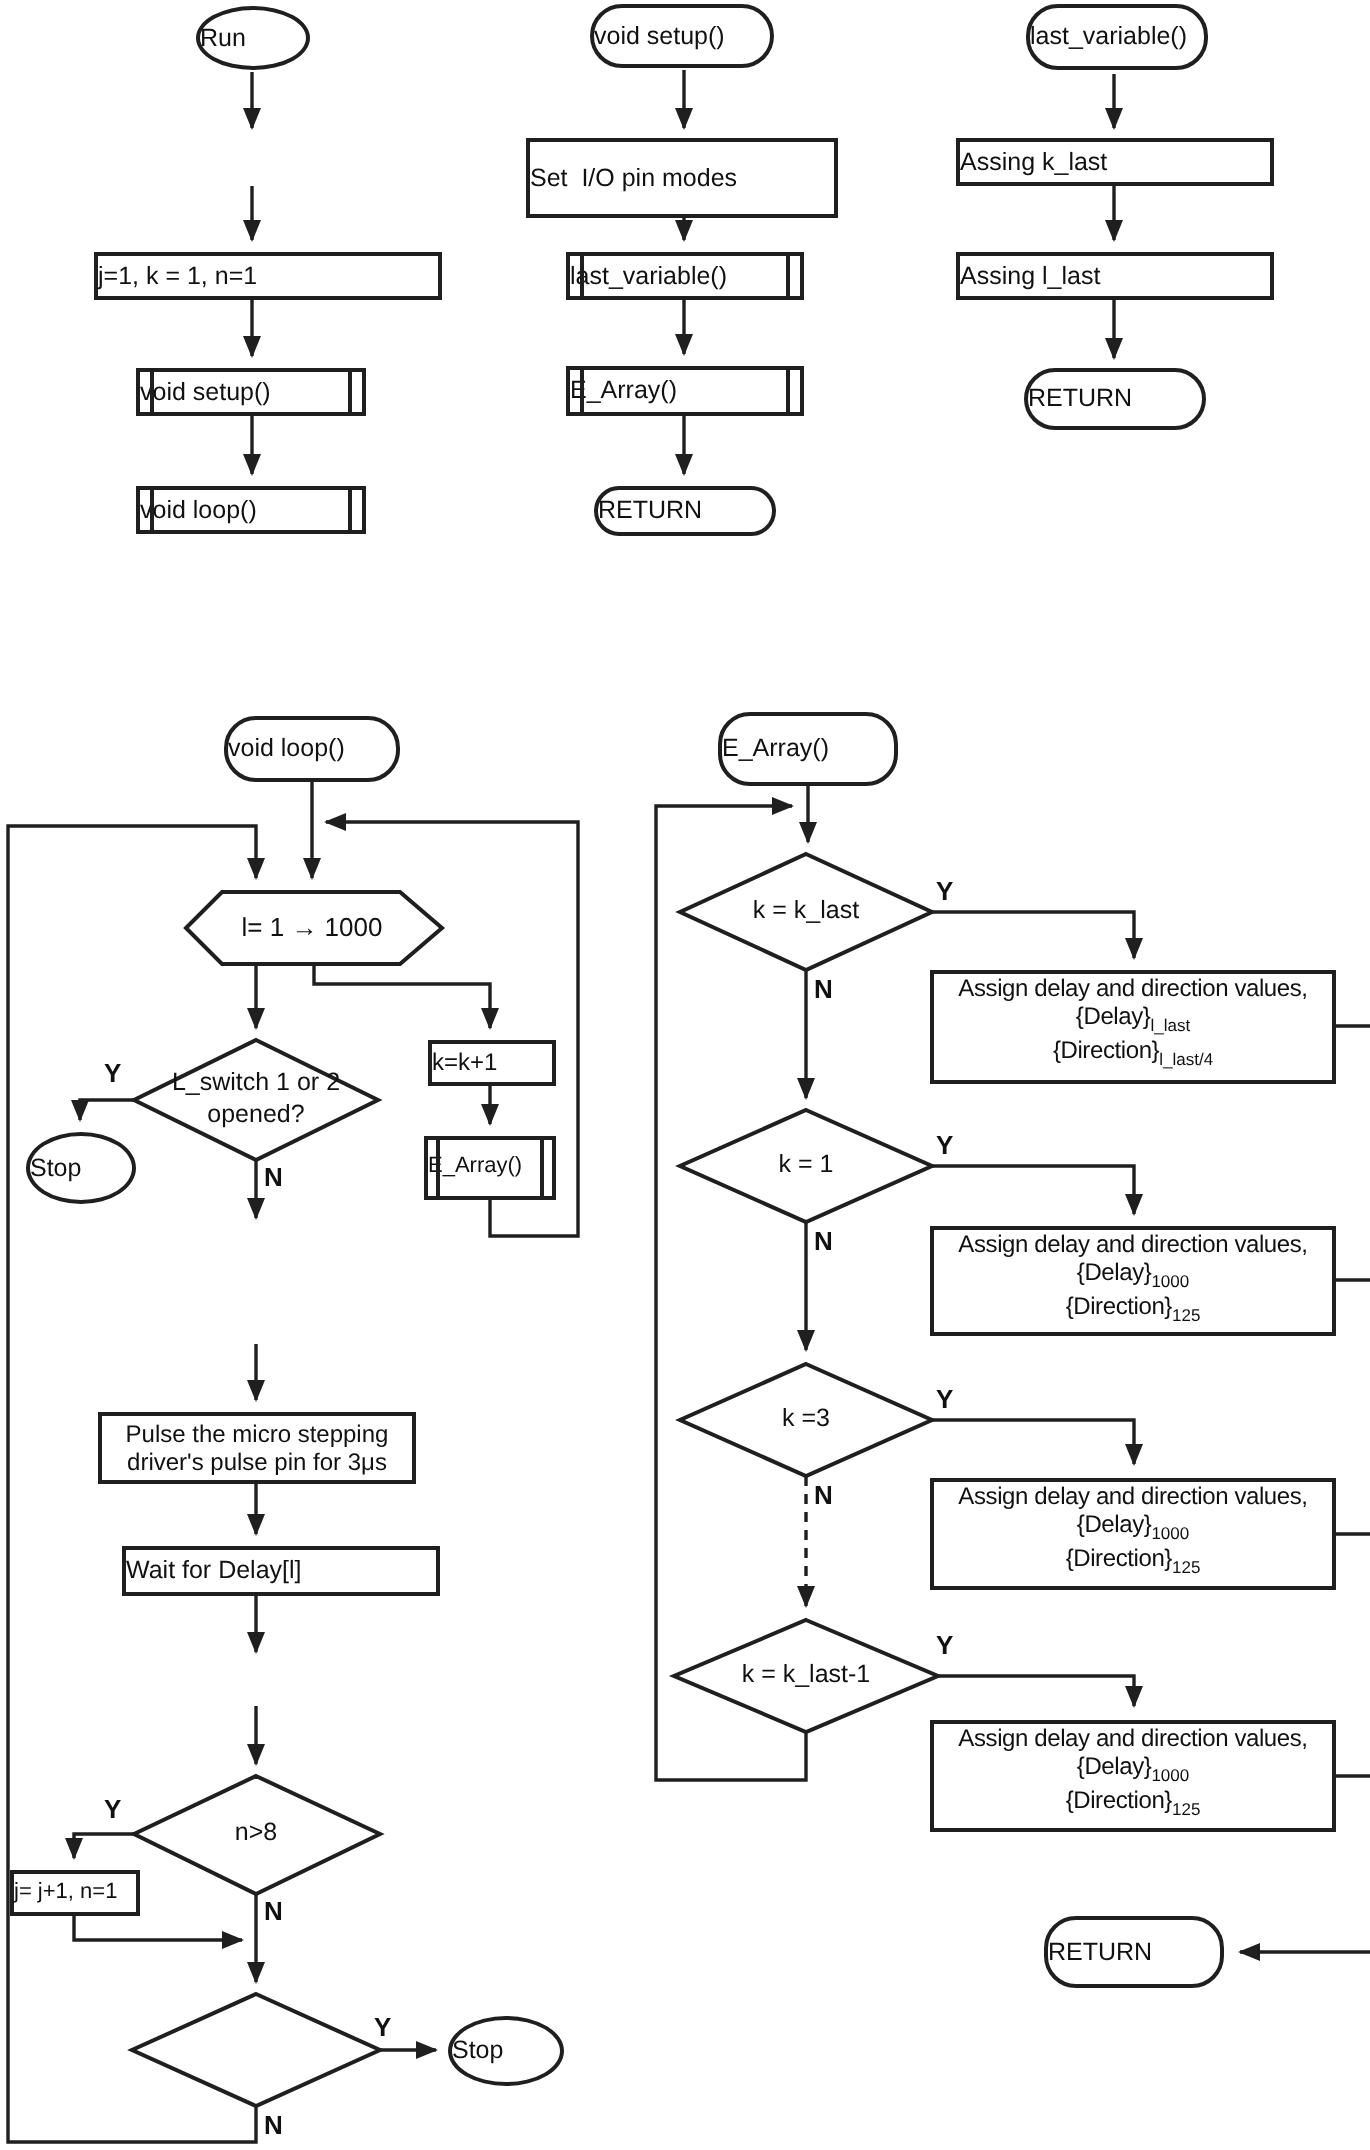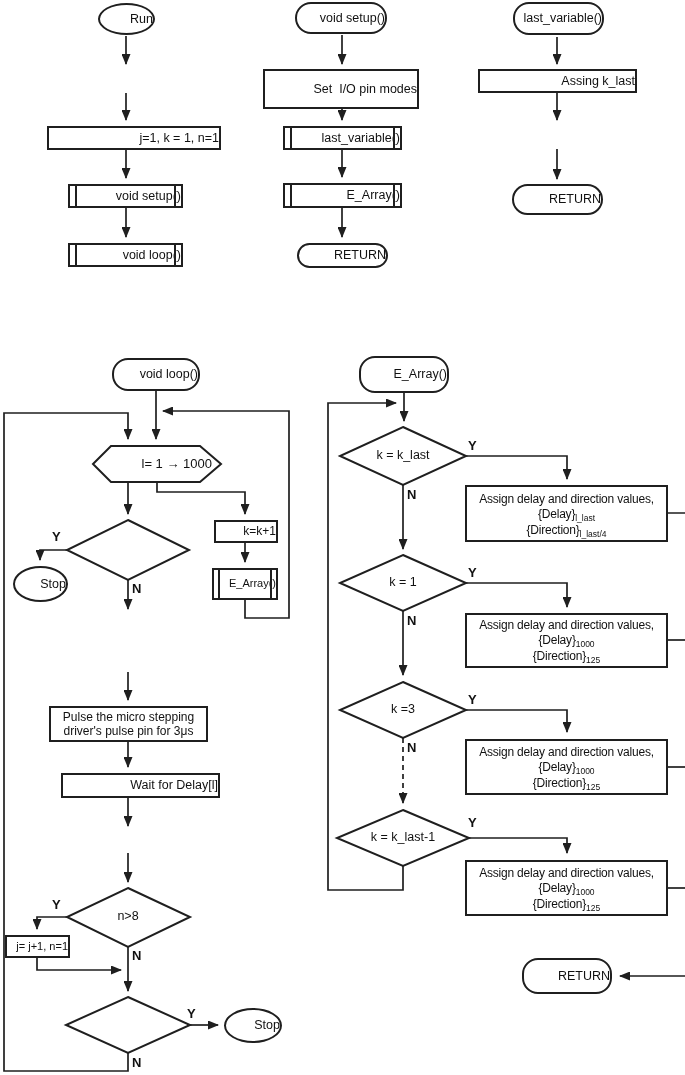--- a/index.html
+++ b/index.html
@@ -3,31 +3,31 @@
 <meta charset="utf-8">
 <style>
   html,body{margin:0;padding:0;background:#ffffff;}
   #page{position:relative;width:685px;height:1075px;background:#ffffff;overflow:hidden;
         font-family:"Liberation Sans",sans-serif;color:#111;}
   svg.wires{position:absolute;left:0;top:0;z-index:0;}
   .c{fill:none;stroke:#1f1f1f;stroke-width:1.7px;}
   .poly{fill:#ffffff;stroke:#1f1f1f;stroke-width:2px;}
   .dash{stroke-dasharray:5,4;}
   .shape{position:absolute;box-sizing:border-box;background:#fff;border:2px solid #1f1f1f;
-         display:flex;align-items:center;justify-content:flex-end;text-align:center;
+         display:flex;align-items:center;justify-content:flex-start;text-align:center;
          z-index:2;font-size:12.5px;line-height:1.2;}
   .term{border-radius:16px;}
   .ellipse{border-radius:50%;}
   .predef .bars{position:absolute;left:5px;right:5px;top:0;bottom:0;
                 border-left:2px solid #1f1f1f;border-right:2px solid #1f1f1f;pointer-events:none;}
   .predef-sm .bars{left:4px;right:4px;}
   .predef,.predef-sm{position:absolute;}
   .dlabel{position:absolute;display:flex;align-items:center;justify-content:center;
           text-align:center;z-index:2;font-size:12.5px;line-height:1.25;}
-  .hexlabel{font-size:13px;justify-content:flex-end;}
+  .hexlabel{font-size:13px;}
   .lbl{white-space:pre-wrap;}
   .yn{position:absolute;z-index:2;font-weight:600;font-size:13px;color:#111;}
   .fs12{font-size:12px;}
   .fs11{font-size:11px;}
   .assign{font-size:12px;letter-spacing:-0.2px;flex-direction:column;line-height:1.2;}
   .assign sub{font-size:8.5px;letter-spacing:0;}
 </style>
 </head>
 <body>
 
@@ -127,29 +127,35 @@
   <div class="shape term" style="left:297px;top:243px;width:91px;height:25px">
     <span class="lbl">RETURN</span>
   </div>
 
   <div class="shape term" style="left:513px;top:2px;width:91px;height:33px">
     <span class="lbl">last_variable()</span>
   </div>
   <div class="shape" style="left:478px;top:69px;width:159px;height:24px">
     <span class="lbl">Assing k_last</span>
   </div>
+  <div class="shape" style="left:478px;top:126px;width:159px;height:24px">
+    <span class="lbl">Assing l_last</span>
+  </div>
   <div class="shape term" style="left:512px;top:184px;width:91px;height:31px">
     <span class="lbl">RETURN</span>
   </div>
 
   <div class="shape term" style="left:112px;top:358px;width:88px;height:33px">
     <span class="lbl">void loop()</span>
   </div>
   <div class="dlabel hexlabel" style="left:100px;top:452px;width:112px;height:24px">
     <span class="lbl">l= 1 → 1000</span>
+  </div>
+  <div class="dlabel" style="left:72px;top:527px;width:112px;height:46px">
+    <span class="lbl">L_switch 1 or 2 opened?</span>
   </div>
   <div class="shape ellipse" style="left:13px;top:566px;width:55px;height:36px">
     <span class="lbl">Stop</span>
   </div>
   <div class="shape fs12" style="left:49px;top:706px;width:159px;height:36px;padding:0 2px">
     <span class="lbl">Pulse the micro stepping driver's pulse pin for 3μs</span>
   </div>
   <div class="shape" style="left:61px;top:773px;width:159px;height:25px">
     <span class="lbl">Wait for Delay[l]</span>
   </div>

